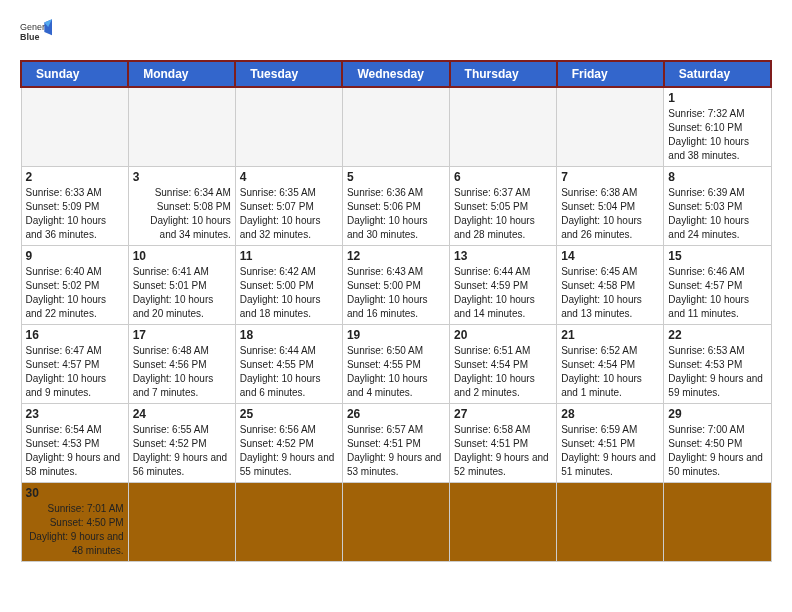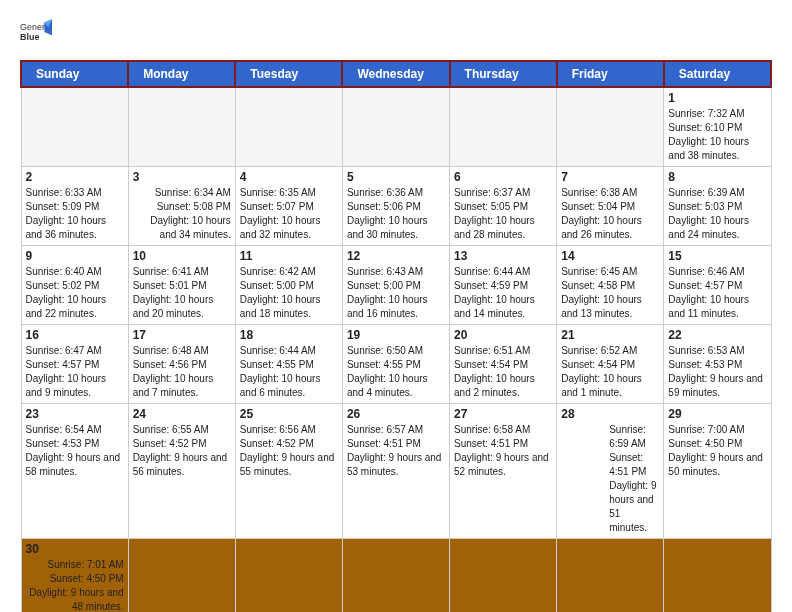--- a/index.html
+++ b/index.html
@@ -287,21 +287,21 @@
 Daylight: 9 hours and 53 minutes.</div>
           </td>
           <td>
             <span class="day-number">27</span>
             <div class="day-info" style="white-space: pre-line;">Sunrise: 6:58 AM
 Sunset: 4:51 PM
 Daylight: 9 hours and 52 minutes.</div>
           </td>
           <td>
             <span class="day-number">28</span>
-            <div class="day-info" style="white-space: pre-line; margin-left: 48px;">Sunrise: 6:59 AM
+            <div class="day-info" style="white-space: pre-line;">Sunrise: 6:59 AM
 Sunset: 4:51 PM
 Daylight: 9 hours and 51 minutes.</div>
           </td>
           <td>
             <span class="day-number">29</span>
             <div class="day-info" style="white-space: pre-line;">Sunrise: 7:00 AM
 Sunset: 4:50 PM
 Daylight: 9 hours and 50 minutes.</div>
           </td>
         </tr>

